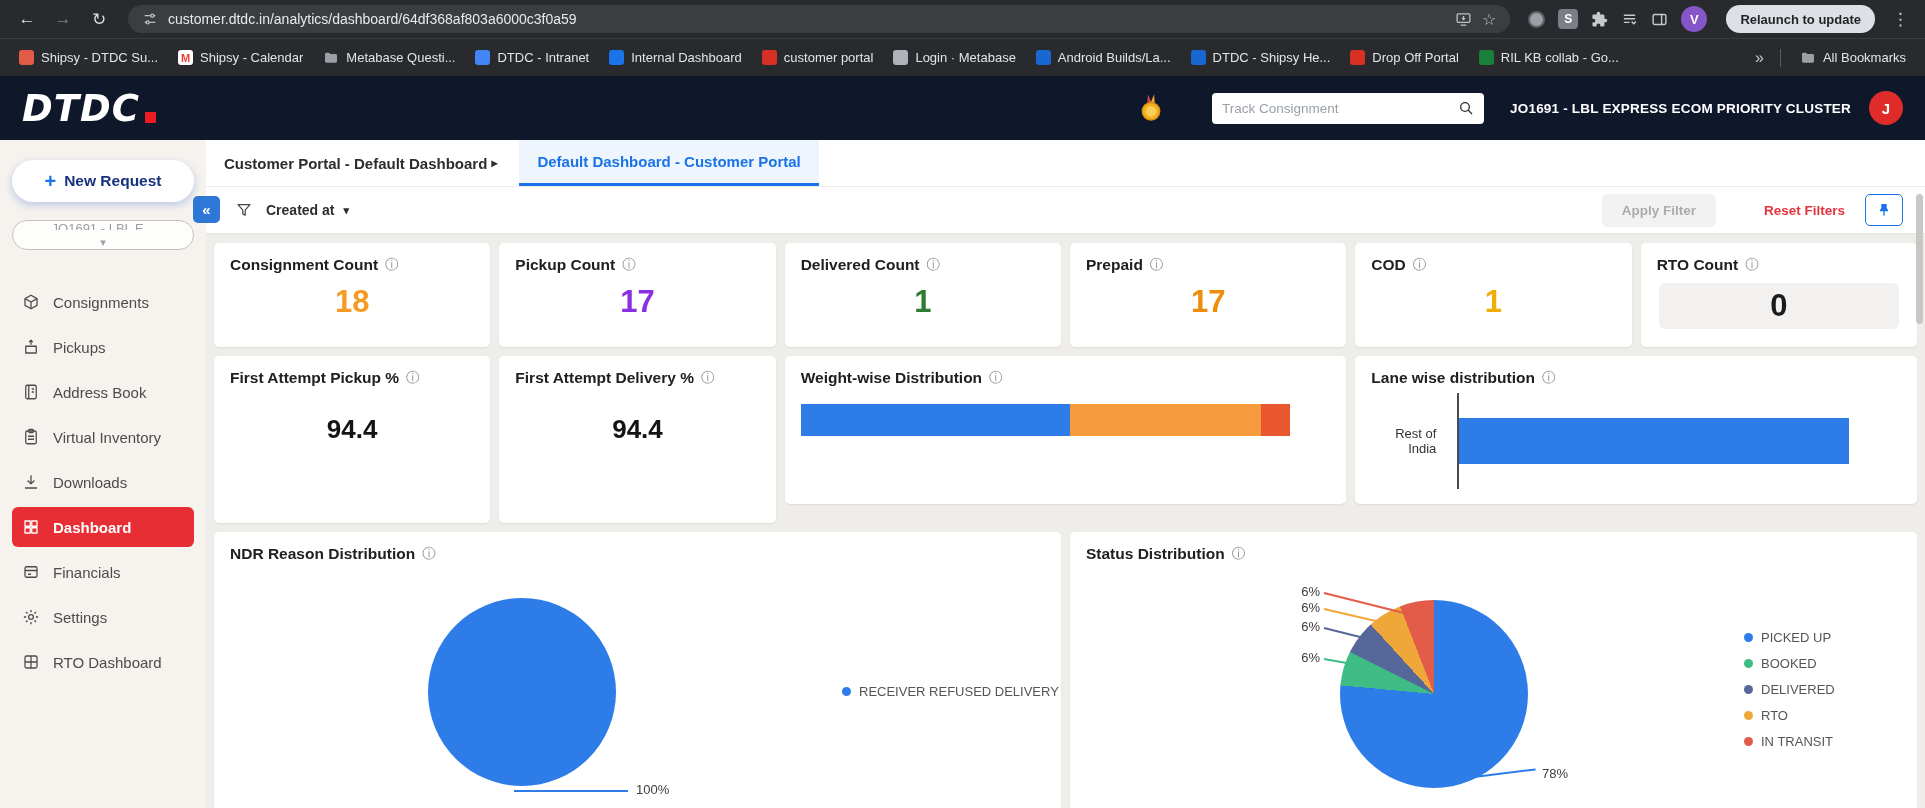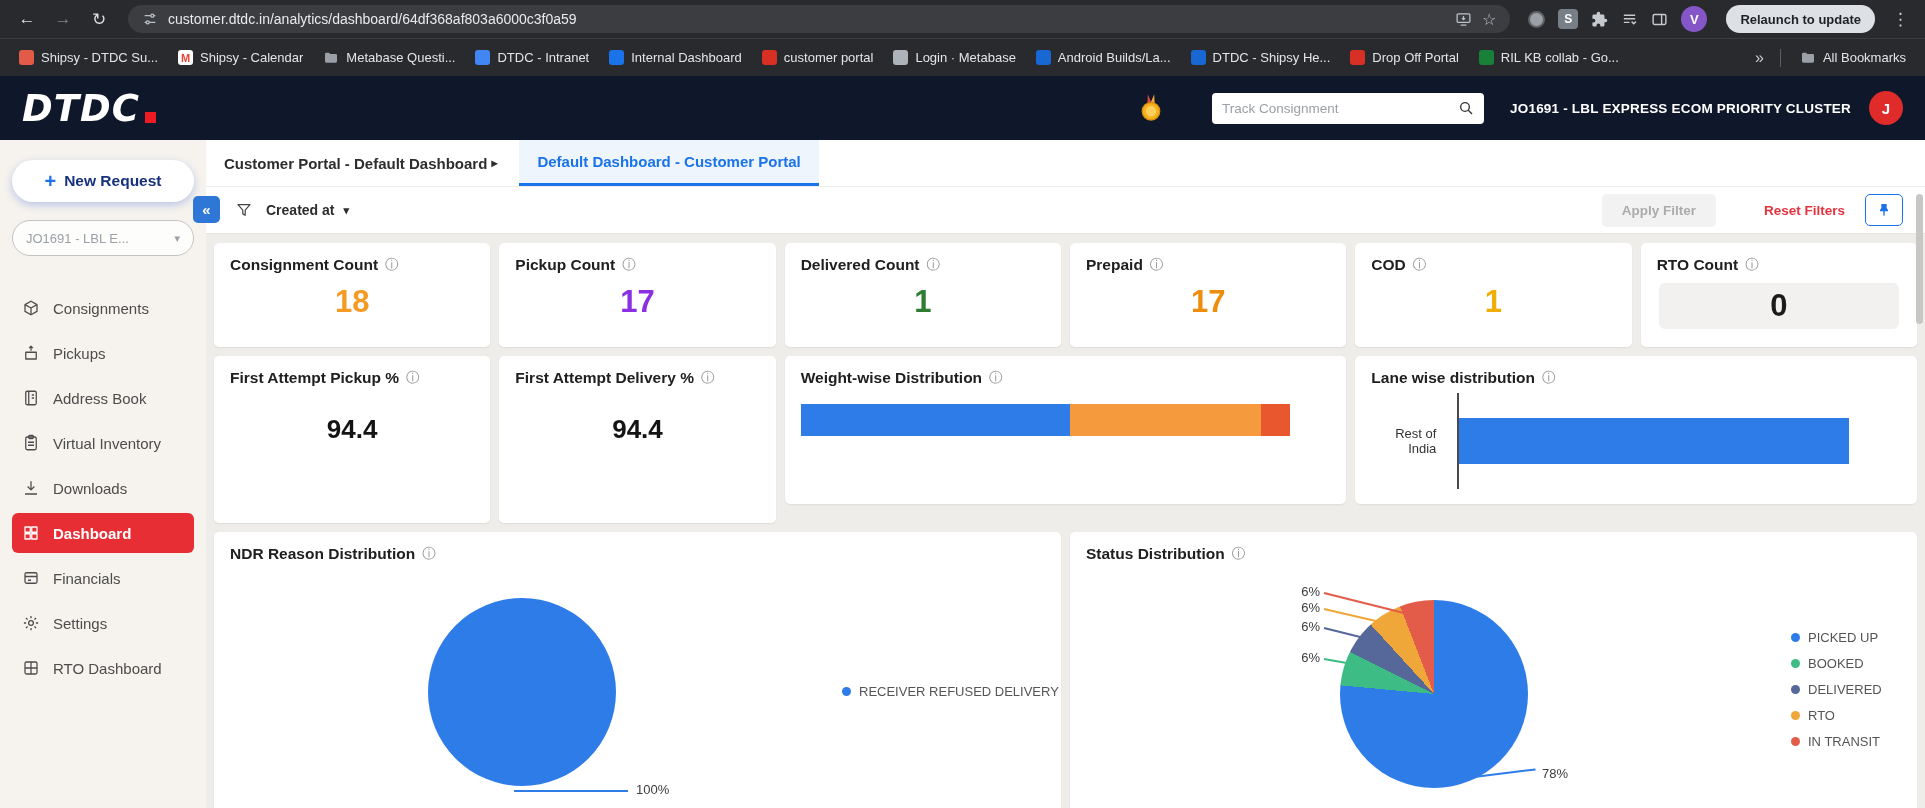--- a/index.html
+++ b/index.html
@@ -41,21 +41,21 @@
   .track-input{border:none;outline:none;flex:1;font-size:13.5px;color:#333;font-family:inherit;background:transparent;min-width:0;}
   .track-input::placeholder{color:#9aa0a6;}
   .acct{color:#fff;font-size:13.5px;font-weight:700;margin:0 18px 0 26px;letter-spacing:.2px;white-space:nowrap;}
   .avatarJ{width:34px;height:34px;border-radius:50%;background:#e02b2b;color:#fff;font-weight:800;font-size:15px;display:flex;align-items:center;justify-content:center;flex:0 0 auto;}
 
   
   .main{flex:1;display:flex;min-height:0;}
   .sidebar{width:206px;background:#f6f3ee;flex:0 0 auto;padding:20px 12px 0;display:flex;flex-direction:column;}
   .new-req{height:42px;background:#fff;border-radius:21px;box-shadow:0 3px 8px rgba(26,80,210,.28);display:flex;align-items:center;justify-content:center;gap:8px;color:#16317d;font-weight:700;font-size:15.5px;}
   .new-req .plus{color:#1a73e8;font-size:20px;font-weight:700;}
-  .org-select{margin-top:18px;height:36px;border:1px solid #c3c3c3;border-radius:18px;background:#fdfdfc;display:flex;align-items:center;padding:0 13px;color:#9aa0a6;font-size:13px;gap:6px;}
+  .org-select{margin-top:18px;height:30px;border:1px solid #c3c3c3;border-radius:18px;background:#fdfdfc;display:flex;align-items:center;padding:0 13px;color:#9aa0a6;font-size:13px;gap:6px;flex-direction:column;}
   .org-select .val{flex:1;white-space:nowrap;overflow:hidden;}
   .navlist{margin-top:32px;display:flex;flex-direction:column;gap:5px;}
   .nav-item{height:40px;display:flex;align-items:center;gap:13px;padding:0 10px;border-radius:6px;color:#4c4c4c;font-size:15px;}
   .nav-item svg{flex:0 0 auto;}
   .nav-item.active{background:#e62e34;color:#fff;font-weight:700;}
 
   
   .content{flex:1;display:flex;flex-direction:column;min-width:0;position:relative;}
   .crumb-row{height:47px;background:#fff;display:flex;align-items:stretch;padding-left:10px;border-bottom:1px solid #ececec;flex:0 0 auto;}
   .crumb{display:flex;align-items:center;gap:4px;font-size:15px;font-weight:700;color:#2d2d2d;padding:0 8px;}
@@ -106,21 +106,21 @@
   .st-pie{left:270px;top:68px;width:188px;height:188px;}
   .co{position:absolute;width:38px;text-align:right;font-size:13px;color:#3c3c3c;}
   .co0{left:212px;top:52px;}.co1{left:212px;top:68px;}.co2{left:212px;top:87px;}.co3{left:212px;top:118px;}
   .cline{position:absolute;height:2px;transform-origin:left center;}
   .cl0{left:254px;top:60px;width:100px;transform:rotate(14deg);}
   .cl1{left:254px;top:76px;width:82px;transform:rotate(13deg);}
   .cl2{left:254px;top:95px;width:60px;transform:rotate(14deg);}
   .cl3{left:254px;top:126px;width:46px;transform:rotate(10deg);}
   .clmain{left:404px;top:244px;width:62px;transform:rotate(-7deg);}
   .st-main-label{position:absolute;left:472px;top:234px;font-size:13px;color:#3c3c3c;}
-  .st-legend{position:absolute;left:721px;top:98px;}
+  .st-legend{position:absolute;left:674px;top:98px;}
 
   .vthumb{position:absolute;right:2px;top:54px;width:7px;height:130px;background:#c9c7c4;border-radius:4px;}
 </style>
 </head>
 <body>
 
 <div class="screen">
 
   <div class="toolbar">
     <div class="tbtn">←</div>

